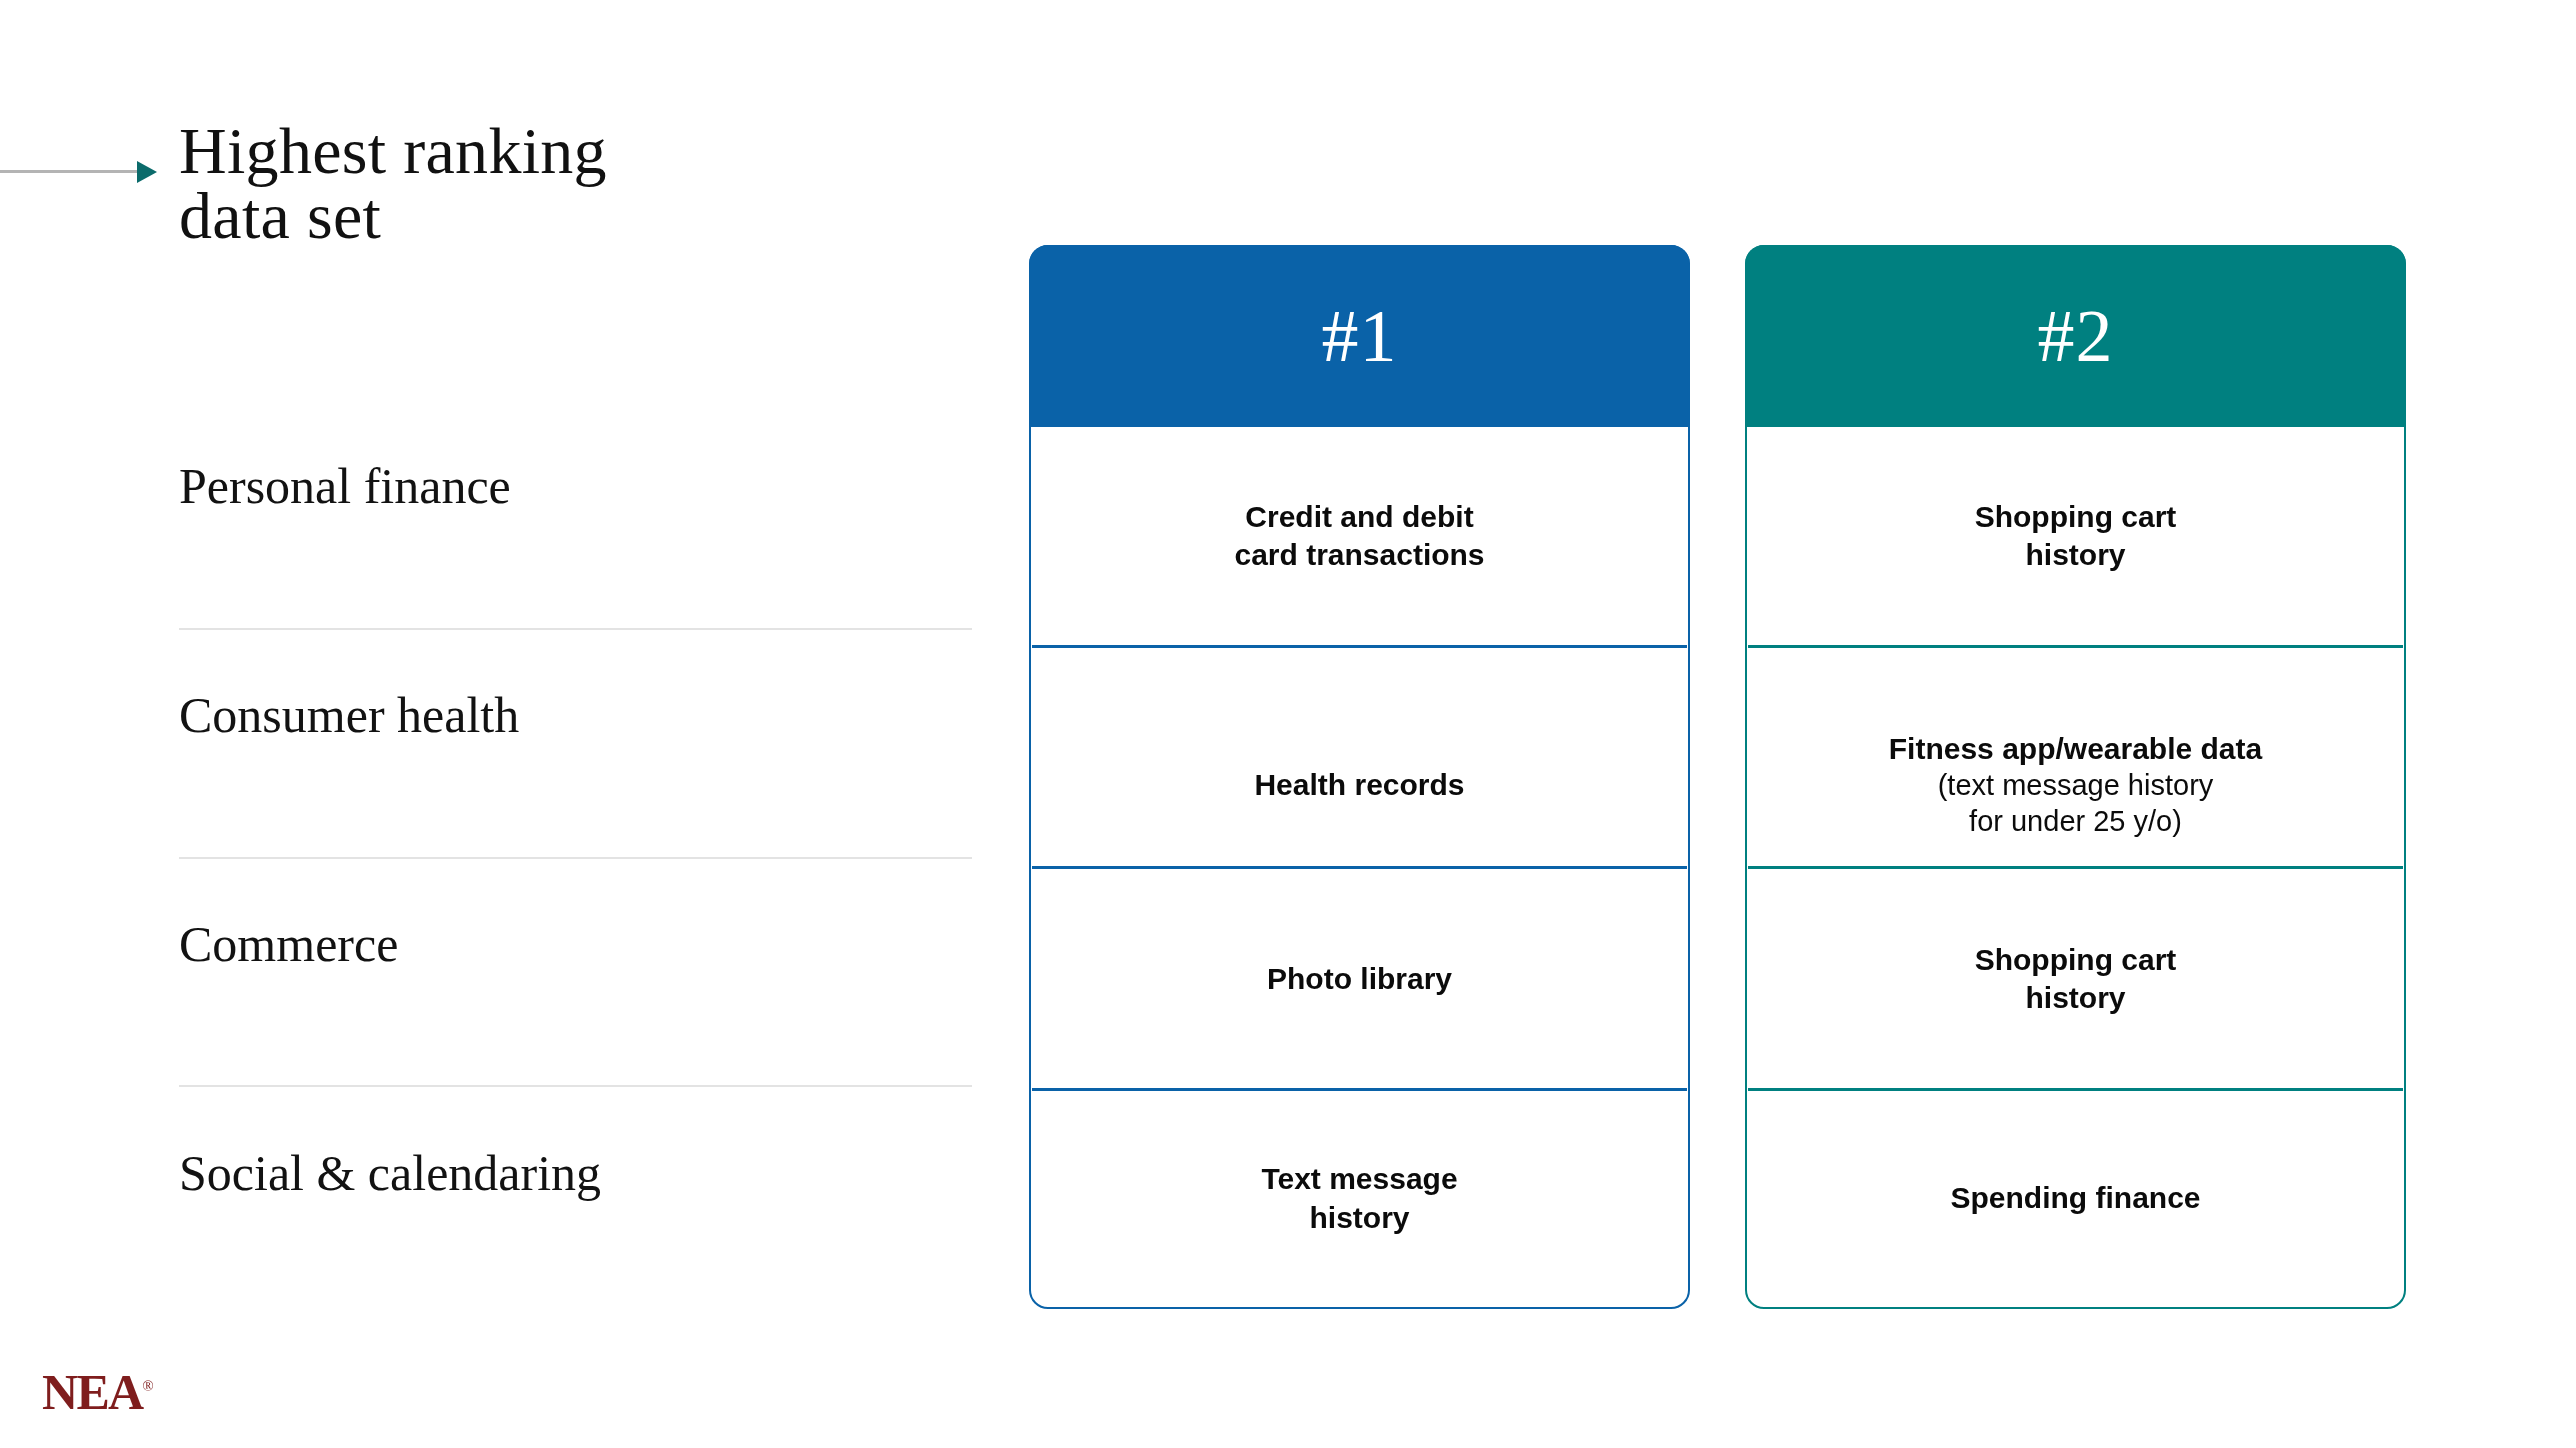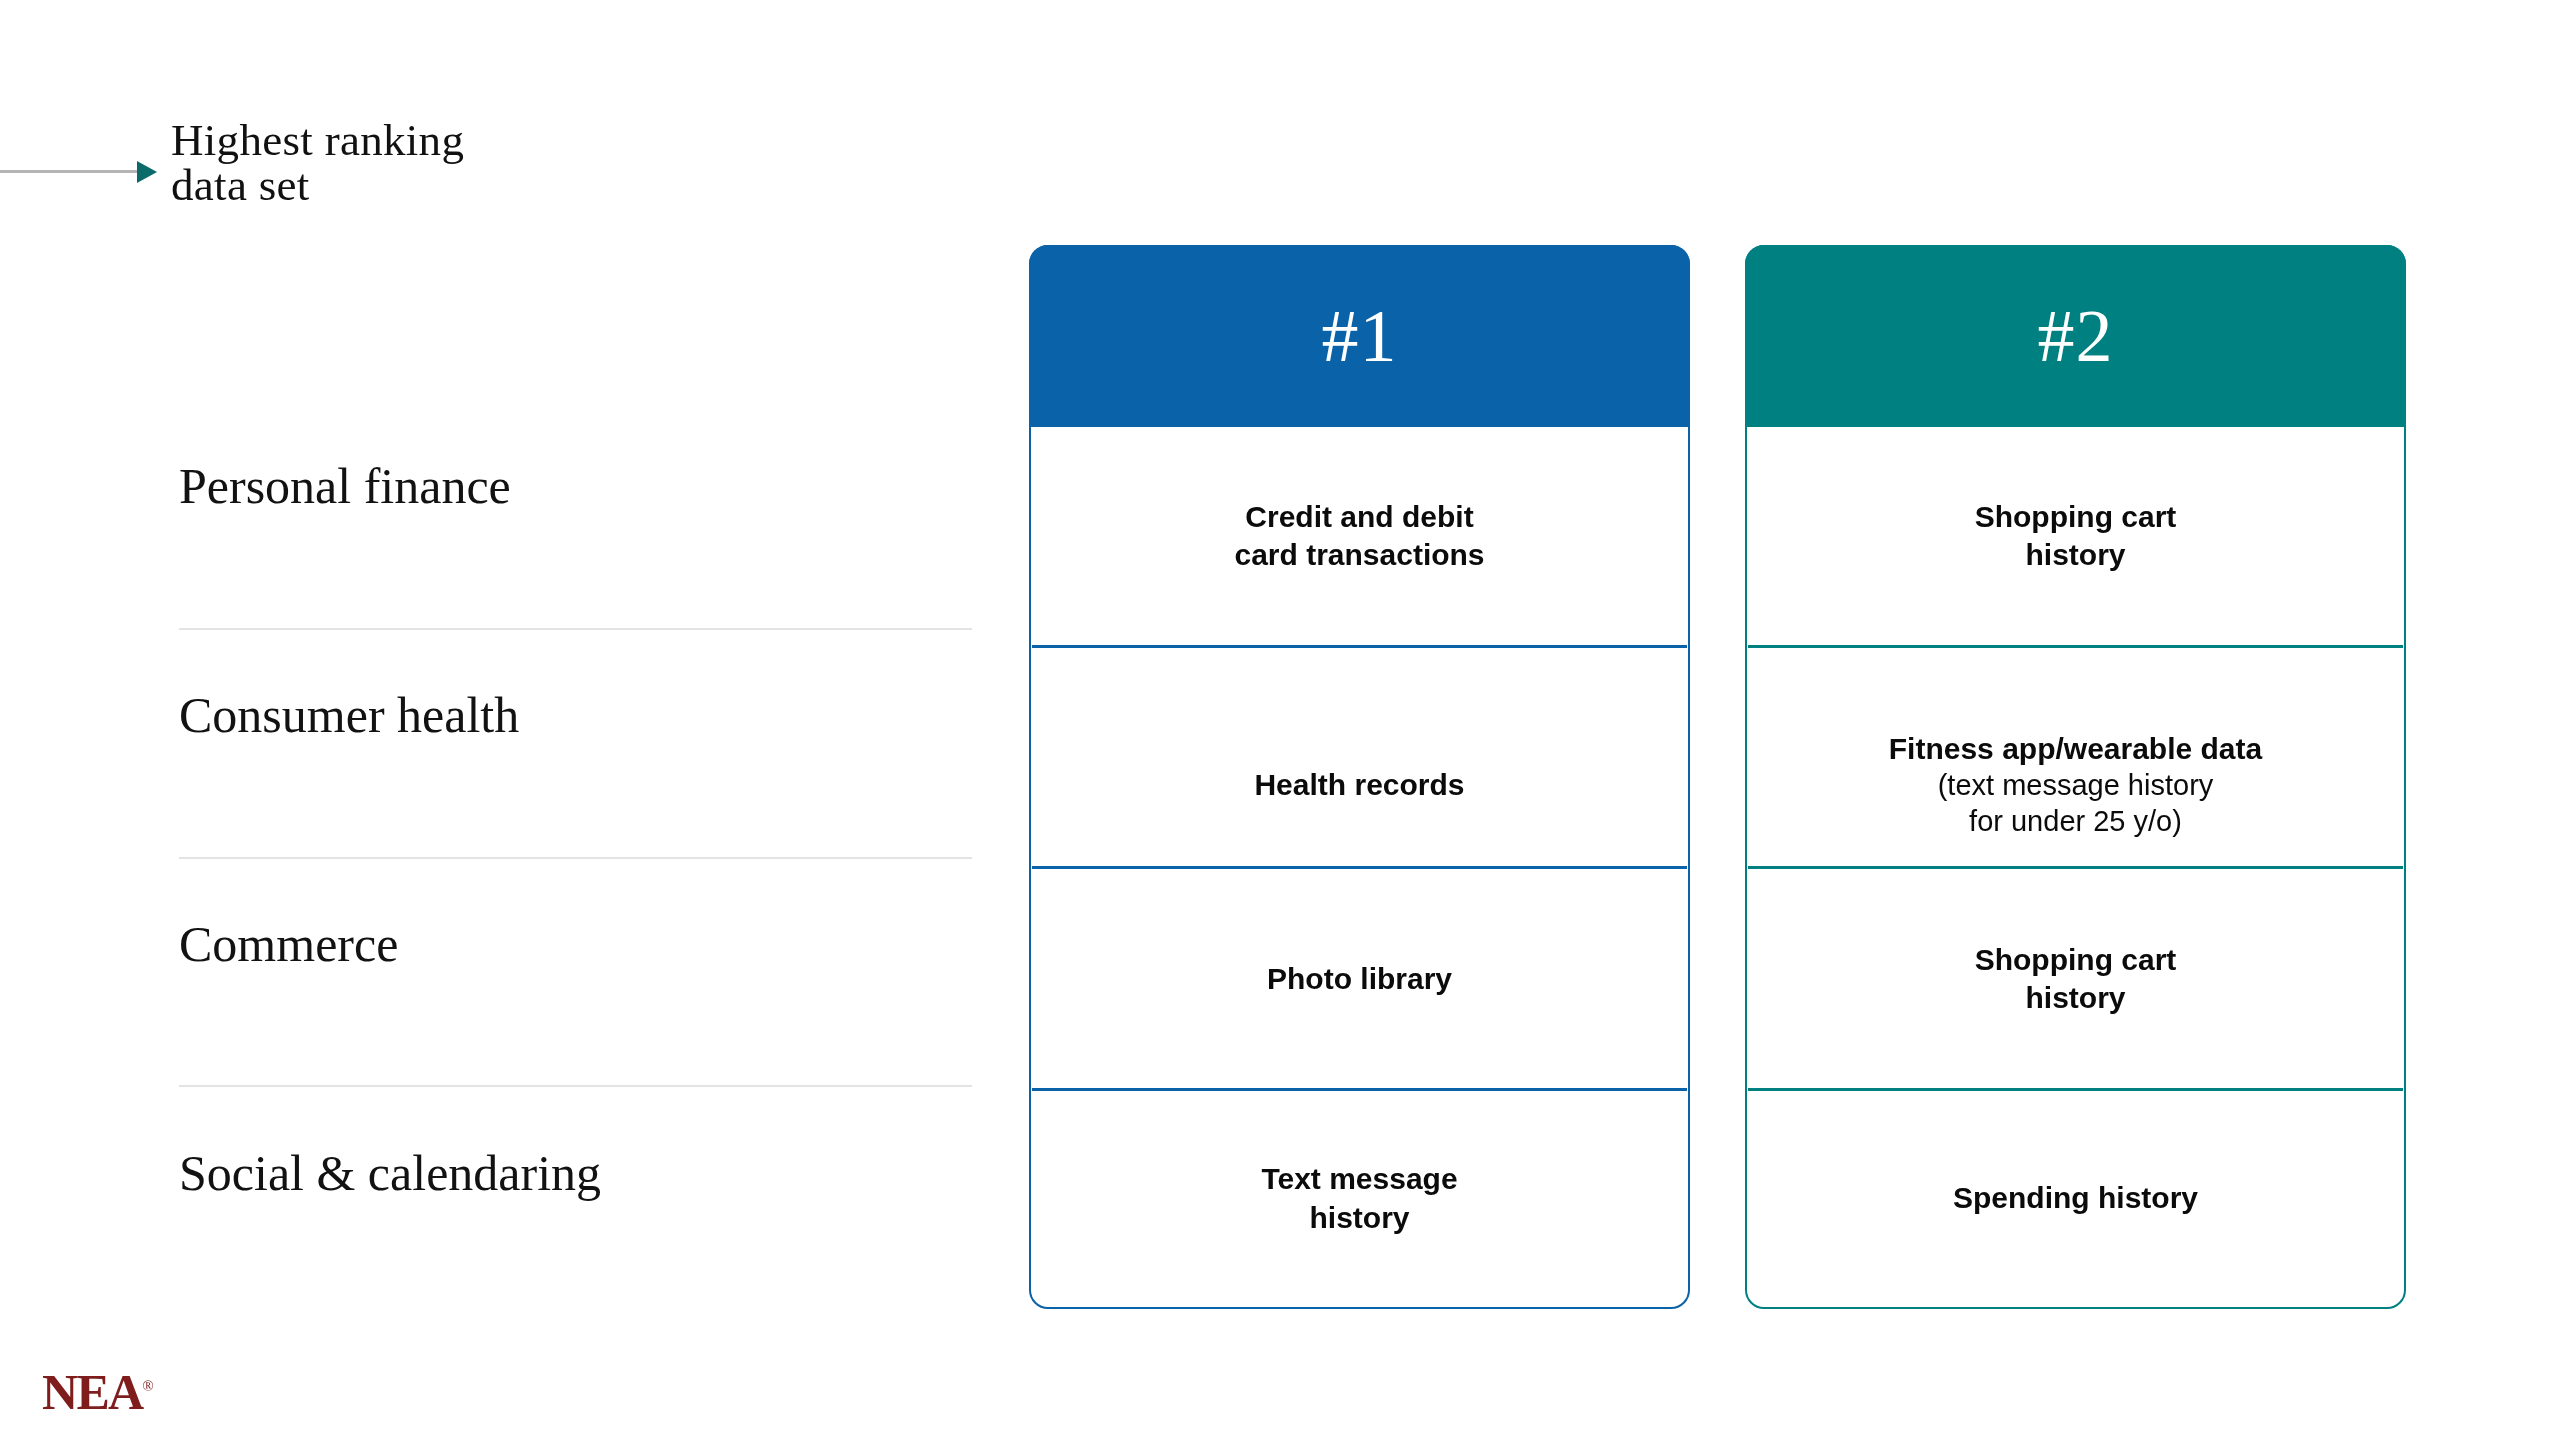--- a/index.html
+++ b/index.html
@@ -38,25 +38,25 @@
     width: 0;
     height: 0;
     border-top: 11px solid transparent;
     border-bottom: 11px solid transparent;
     border-left: 20.6px solid #0b6b6b;
   }
 
   
   .page-title {
     position: absolute;
-    left: 171px;
+    left: 179px;
     top: 118px;
     width: 773px;
     font-family: "Liberation Serif", serif;
-    font-size: 45px;
+    font-size: 66px;
     line-height: 0.99;
     color: #111111;
     font-weight: 400;
     letter-spacing: 0.3px;
   }
   .page-title .t-line { display: block; }
 
   
   .category-col {
     position: absolute;
@@ -297,21 +297,21 @@
       <div class="cell c1">
         <div class="cell-text">
           <span>Fitness app/wearable data</span>
           <span class="sub">(text message history<br>for under 25 y/o)</span>
         </div>
       </div>
       <div class="cell c2">
         <div class="cell-text">Shopping cart<br>history</div>
       </div>
       <div class="cell c3">
-        <div class="cell-text">Spending history</div>
+        <div class="cell-text">Spending finance</div>
       </div>
     </div>
   </div>
 
 </div>
 
 <div class="nea-logo">
   <span>NEA</span><span class="reg">®</span>
 </div>
 

